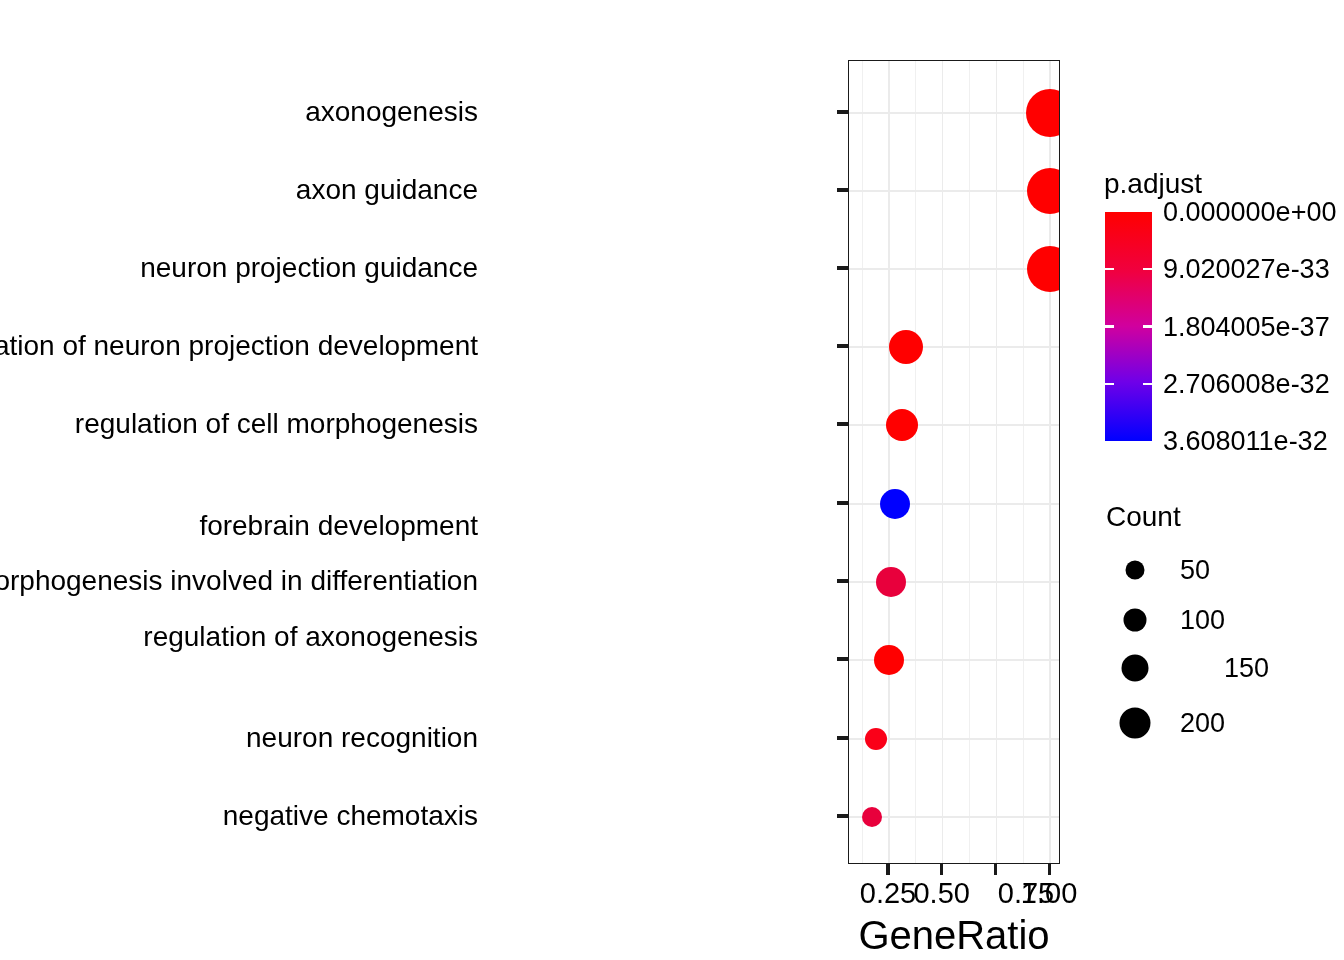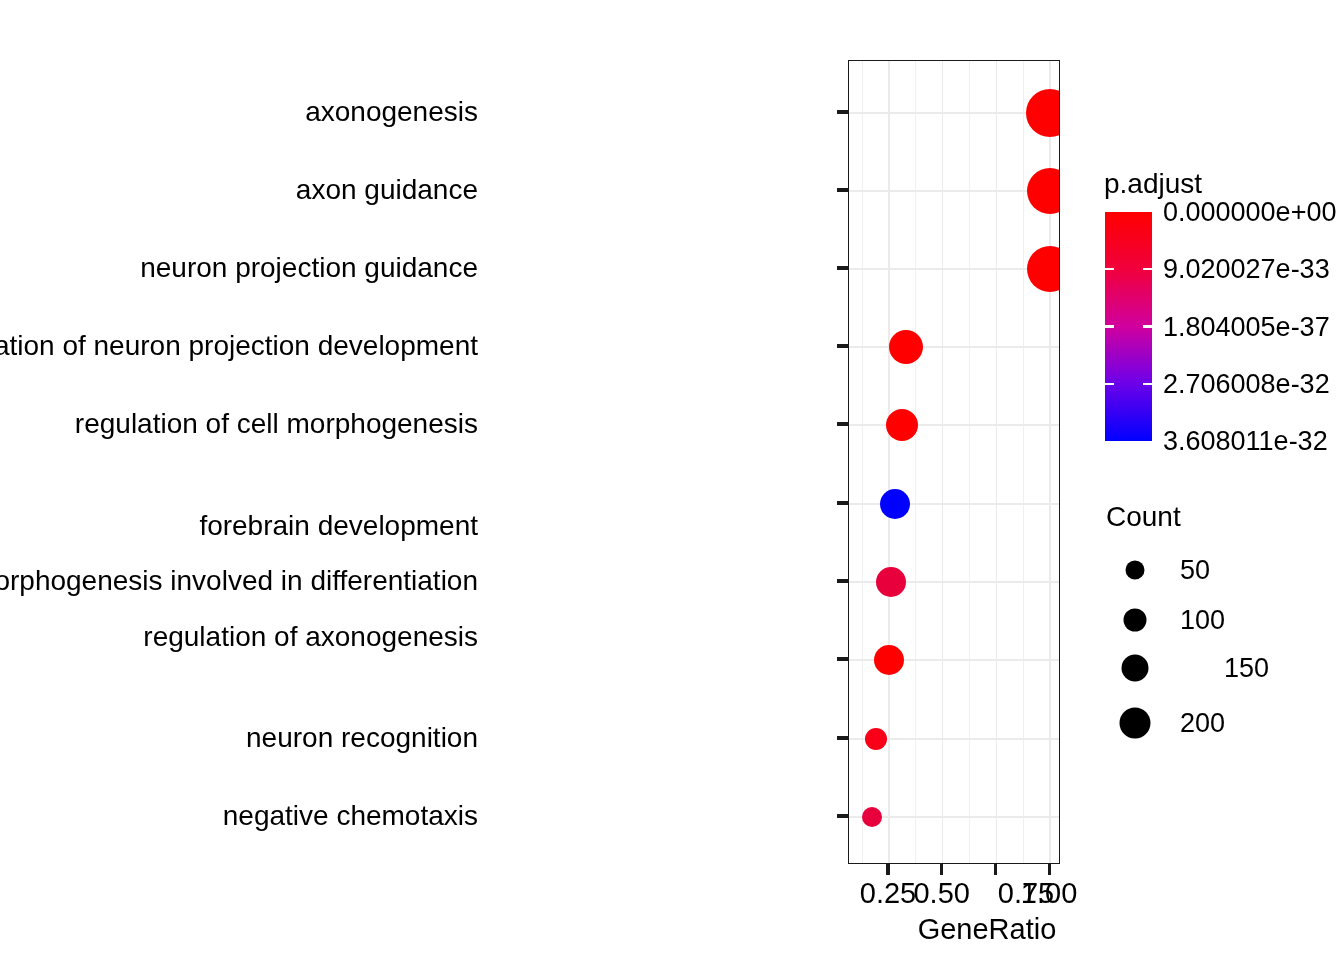--- a/index.html
+++ b/index.html
@@ -86,23 +86,23 @@
     top: 877px;
     transform: translateX(-50%);
     font-size: 29px;
     line-height: 32px;
     white-space: nowrap;
     color: #000000;
   }
   #xaxis-title {
     position: absolute;
     top: 913px;
-    left: 987px;
+    left: 954px;
     transform: translateX(-50%);
-    font-size: 29px;
+    font-size: 40px;
     white-space: nowrap;
   }
 
   
   #legend-padjust-title {
     position: absolute;
     left: 1104px;
     top: 168px;
     font-size: 28px;
     white-space: nowrap;

